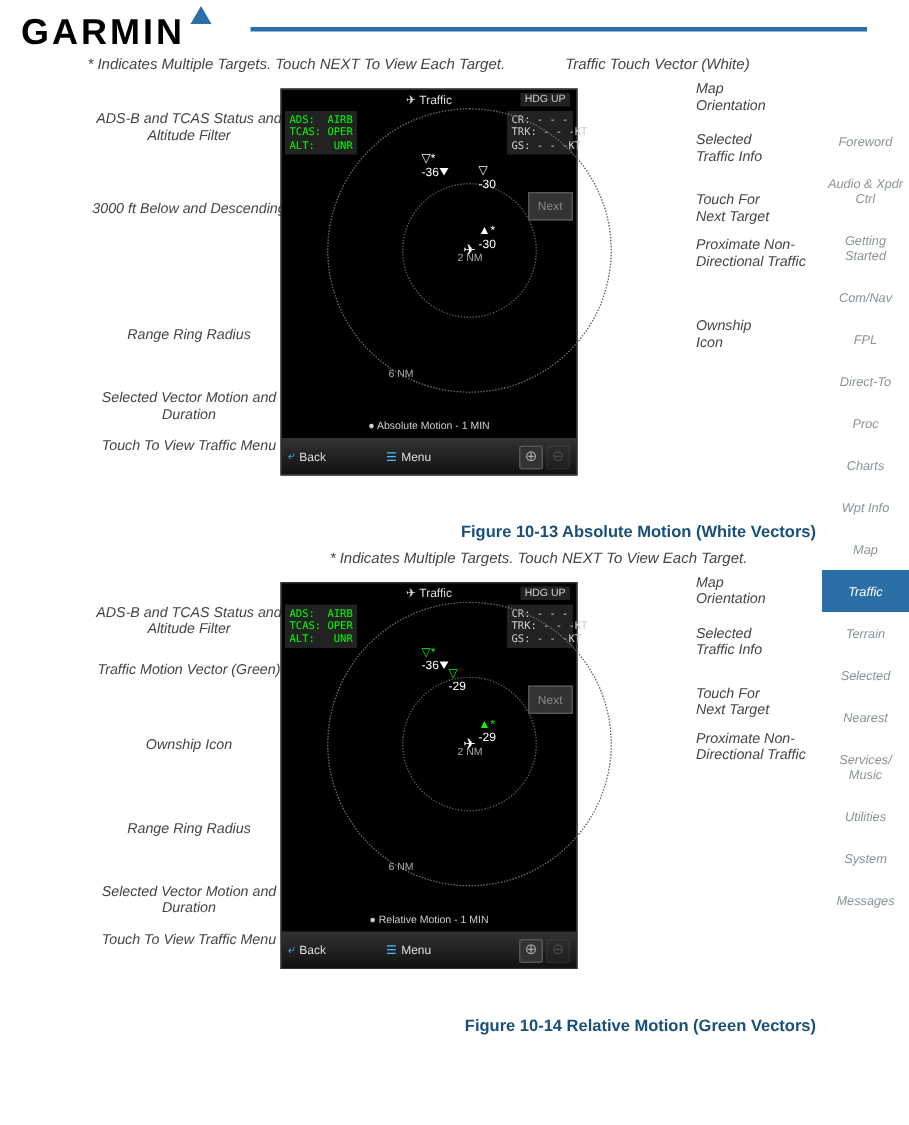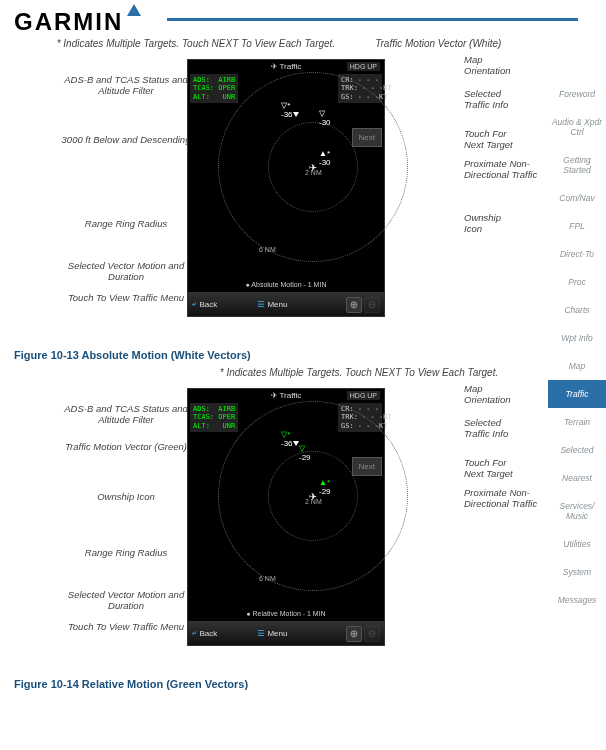--- a/index.html
+++ b/index.html
@@ -7,21 +7,21 @@
 .header{padding:8px 14px 0;display:flex;align-items:center;gap:8px}
 .logo-text{font-size:24px;font-weight:700;letter-spacing:2px;color:#000}
 .logo-tri{display:inline-block;width:0;height:0;border-left:7px solid transparent;border-right:7px solid transparent;border-bottom:12px solid #2b6fa8;position:relative;top:-12px;left:-4px}
 .hr{height:3px;background:#2b6fa8;margin:2px 14px 8px;flex:1}
 .sidenav{position:absolute;right:0;top:80px;width:58px;display:flex;flex-direction:column}
 .sidenav div{font-size:8.5px;color:#8a9398;text-align:center;padding:9px 2px;font-style:italic}
 .sidenav .active{background:#2b6fa8;color:#fff}
 .content{padding:0 62px 0 14px}
 .callout-top{font-size:10px;font-style:italic;color:#444;text-align:center;margin:2px 0 0}
 .fig-wrap{position:relative;margin:4px auto 0;width:470px;height:290px}
-.fig-cap{text-align:left;font-size:11px;font-weight:700;color:#1a4f7a;margin:6px 0 2px}
+.fig-cap{text-align:right;font-size:11px;font-weight:700;color:#1a4f7a;margin:6px 0 2px}
 .callout{position:absolute;font-size:9.5px;font-style:italic;color:#444;line-height:1.15}
 .cl-r{text-align:center}
 .cl-l{text-align:left}
 .screen{position:absolute;left:143px;top:6px;width:198px;height:258px;background:#000;border:1px solid #333}
 .sc-title{position:absolute;top:2px;left:50%;transform:translateX(-50%);color:#ddd;font-size:8px}
 .sc-hdg{position:absolute;top:2px;right:4px;background:#222;color:#ccc;font-size:7px;padding:1px 3px}
 .sc-filter{position:absolute;top:14px;left:2px;background:#222;color:#0f0;font-size:7px;padding:2px 3px;line-height:1.2}
 .sc-info{position:absolute;top:14px;right:2px;background:#222;color:#ccc;font-size:7px;padding:2px 3px;line-height:1.2;width:44px}
 .sc-next{position:absolute;top:68px;right:2px;background:#333;color:#888;font-size:8px;padding:4px 6px;border:1px solid #555}
 .radar{position:absolute;top:12px;left:30px;width:190px;height:190px;border:1px dotted #666;border-radius:50%}
@@ -66,21 +66,21 @@
     <div>Services/ Music</div>
     <div>Utilities</div>
     <div>System</div>
     <div>Messages</div>
   </div>
 
 <div class="content">
 
   <div style="display:flex;gap:40px;justify-content:center">
     <div class="callout-top">* Indicates Multiple Targets. Touch NEXT To View Each Target.</div>
-    <div class="callout-top">Traffic Motion Vector (White)</div>
+    <div class="callout-top">Traffic Touch Vector (White)</div>
   </div>
 
   <div class="fig-wrap">
 
     <div class="callout cl-r" style="right:318px;top:22px;width:140px">ADS-B and TCAS Status and Altitude Filter</div>
     <div class="callout cl-r" style="right:318px;top:82px;width:140px">3000 ft Below and Descending</div>
     <div class="callout cl-r" style="right:318px;top:166px;width:140px">Range Ring Radius</div>
     <div class="callout cl-r" style="right:318px;top:208px;width:140px">Selected Vector Motion and Duration</div>
     <div class="callout cl-r" style="right:318px;top:240px;width:140px">Touch To View Traffic Menu</div>
 

